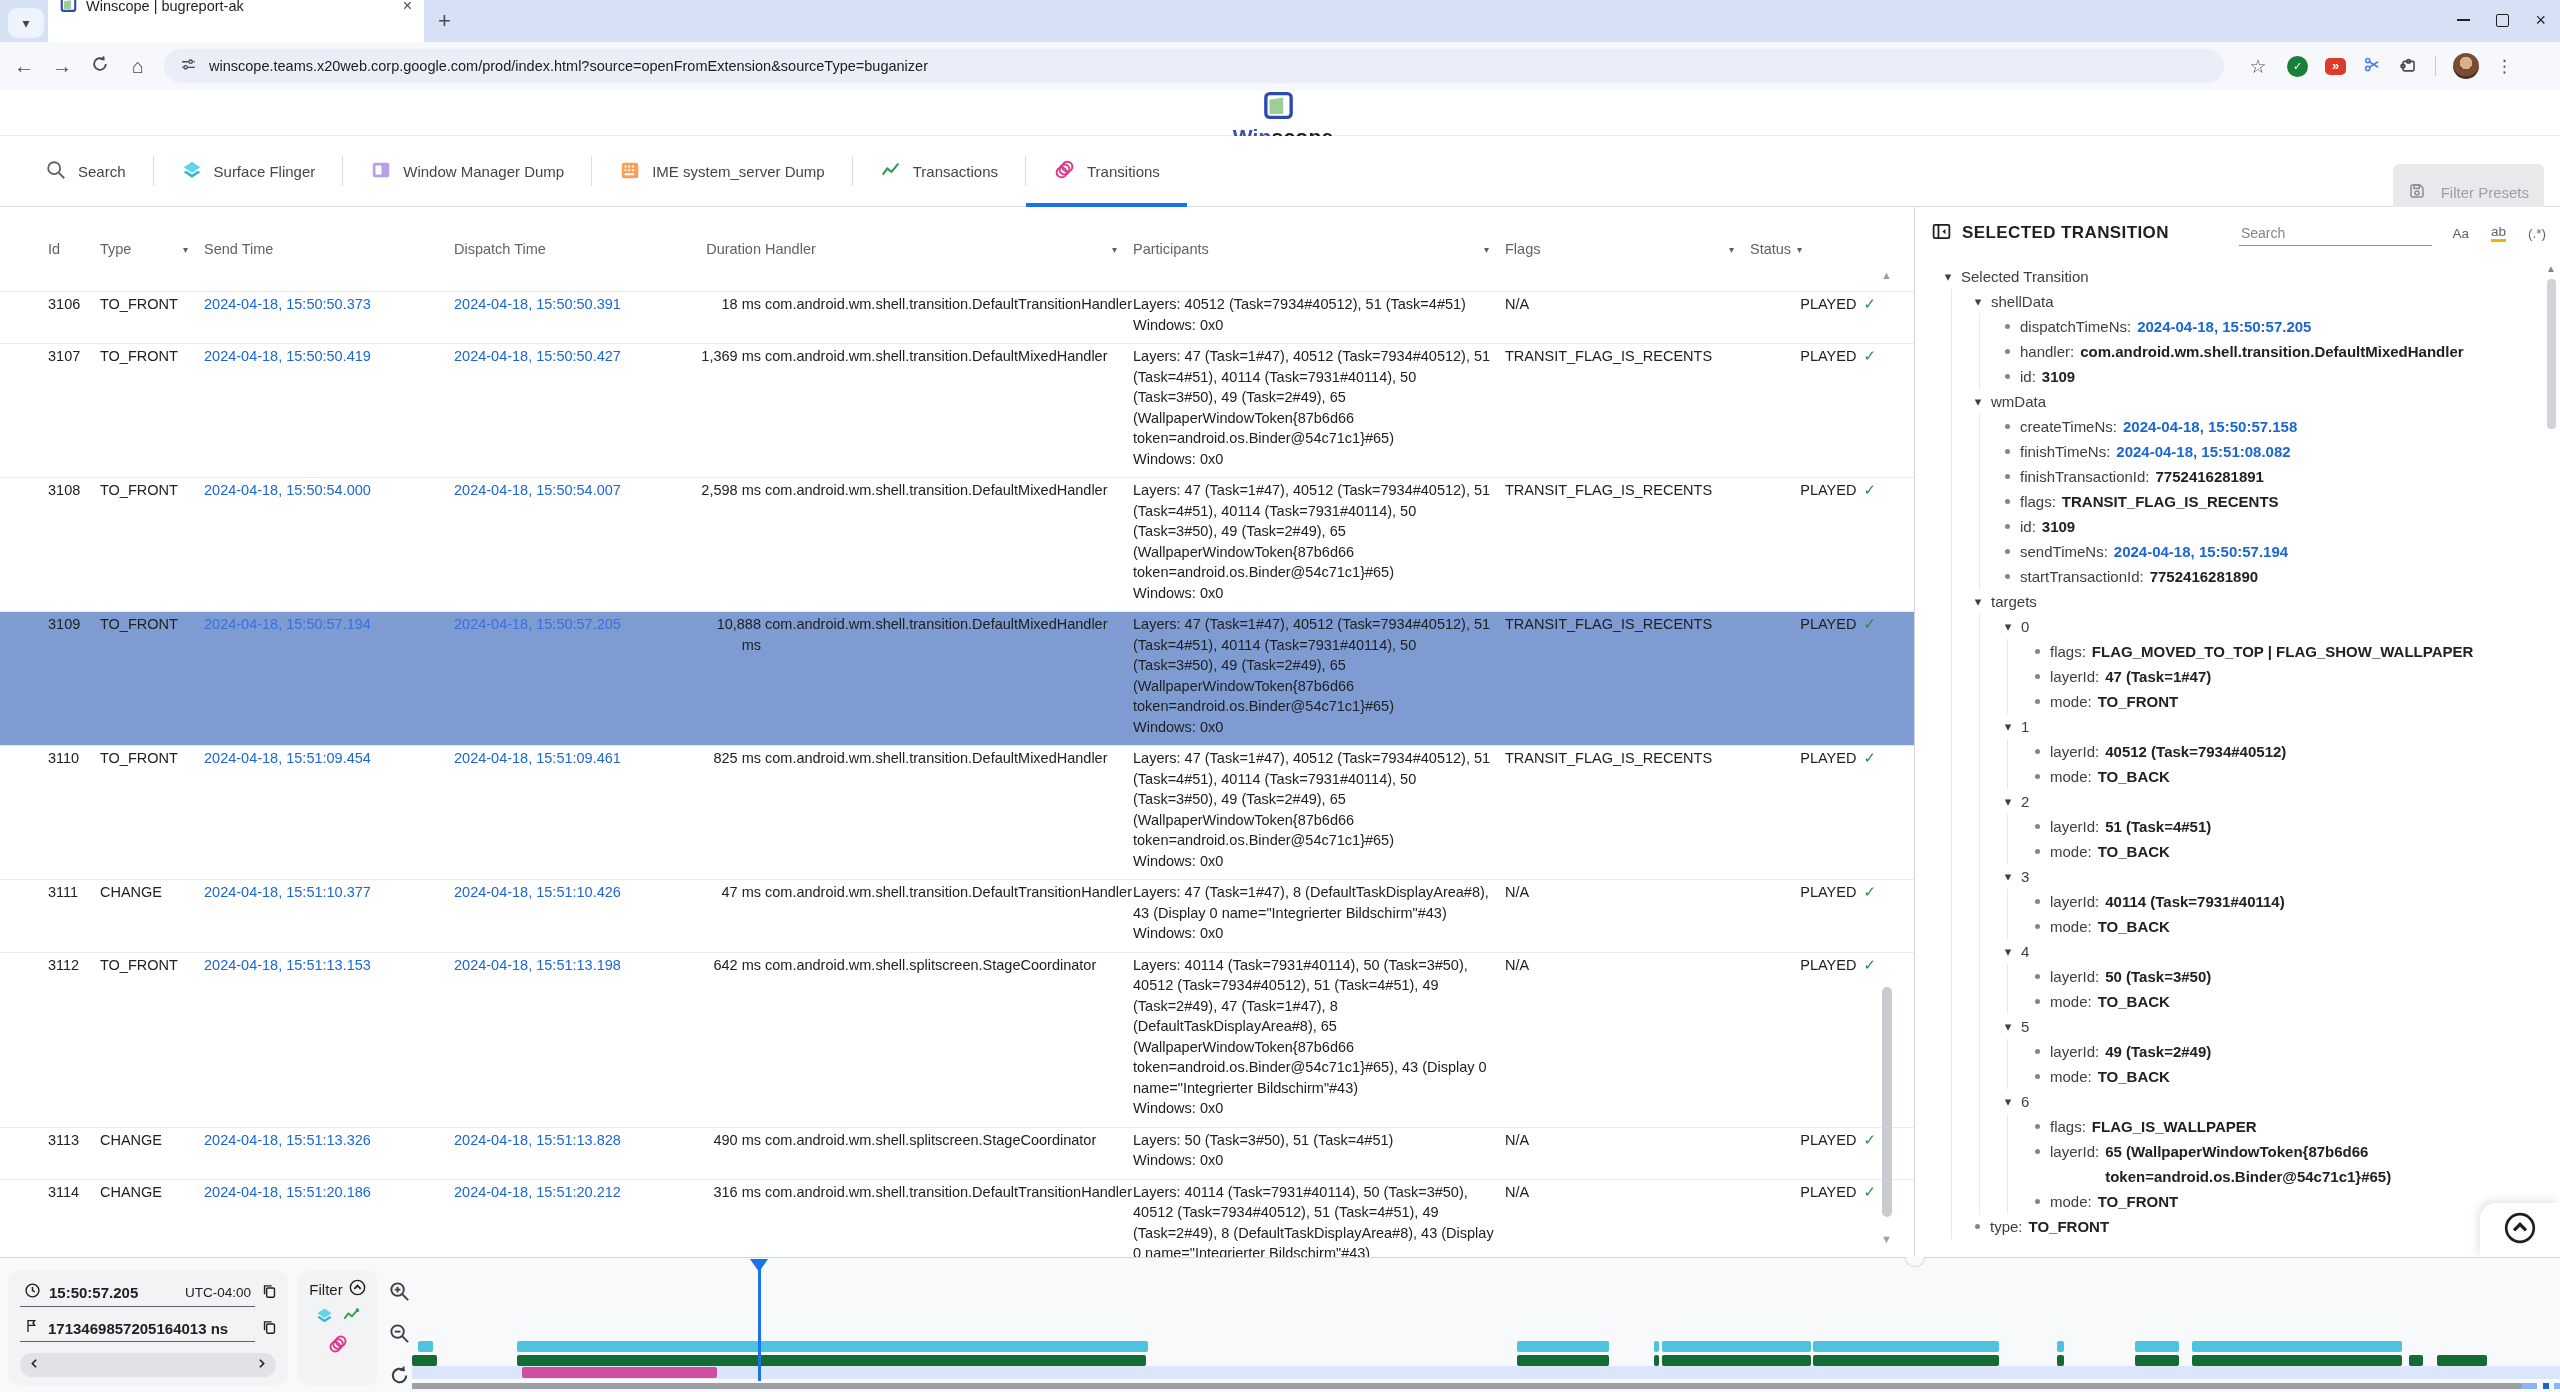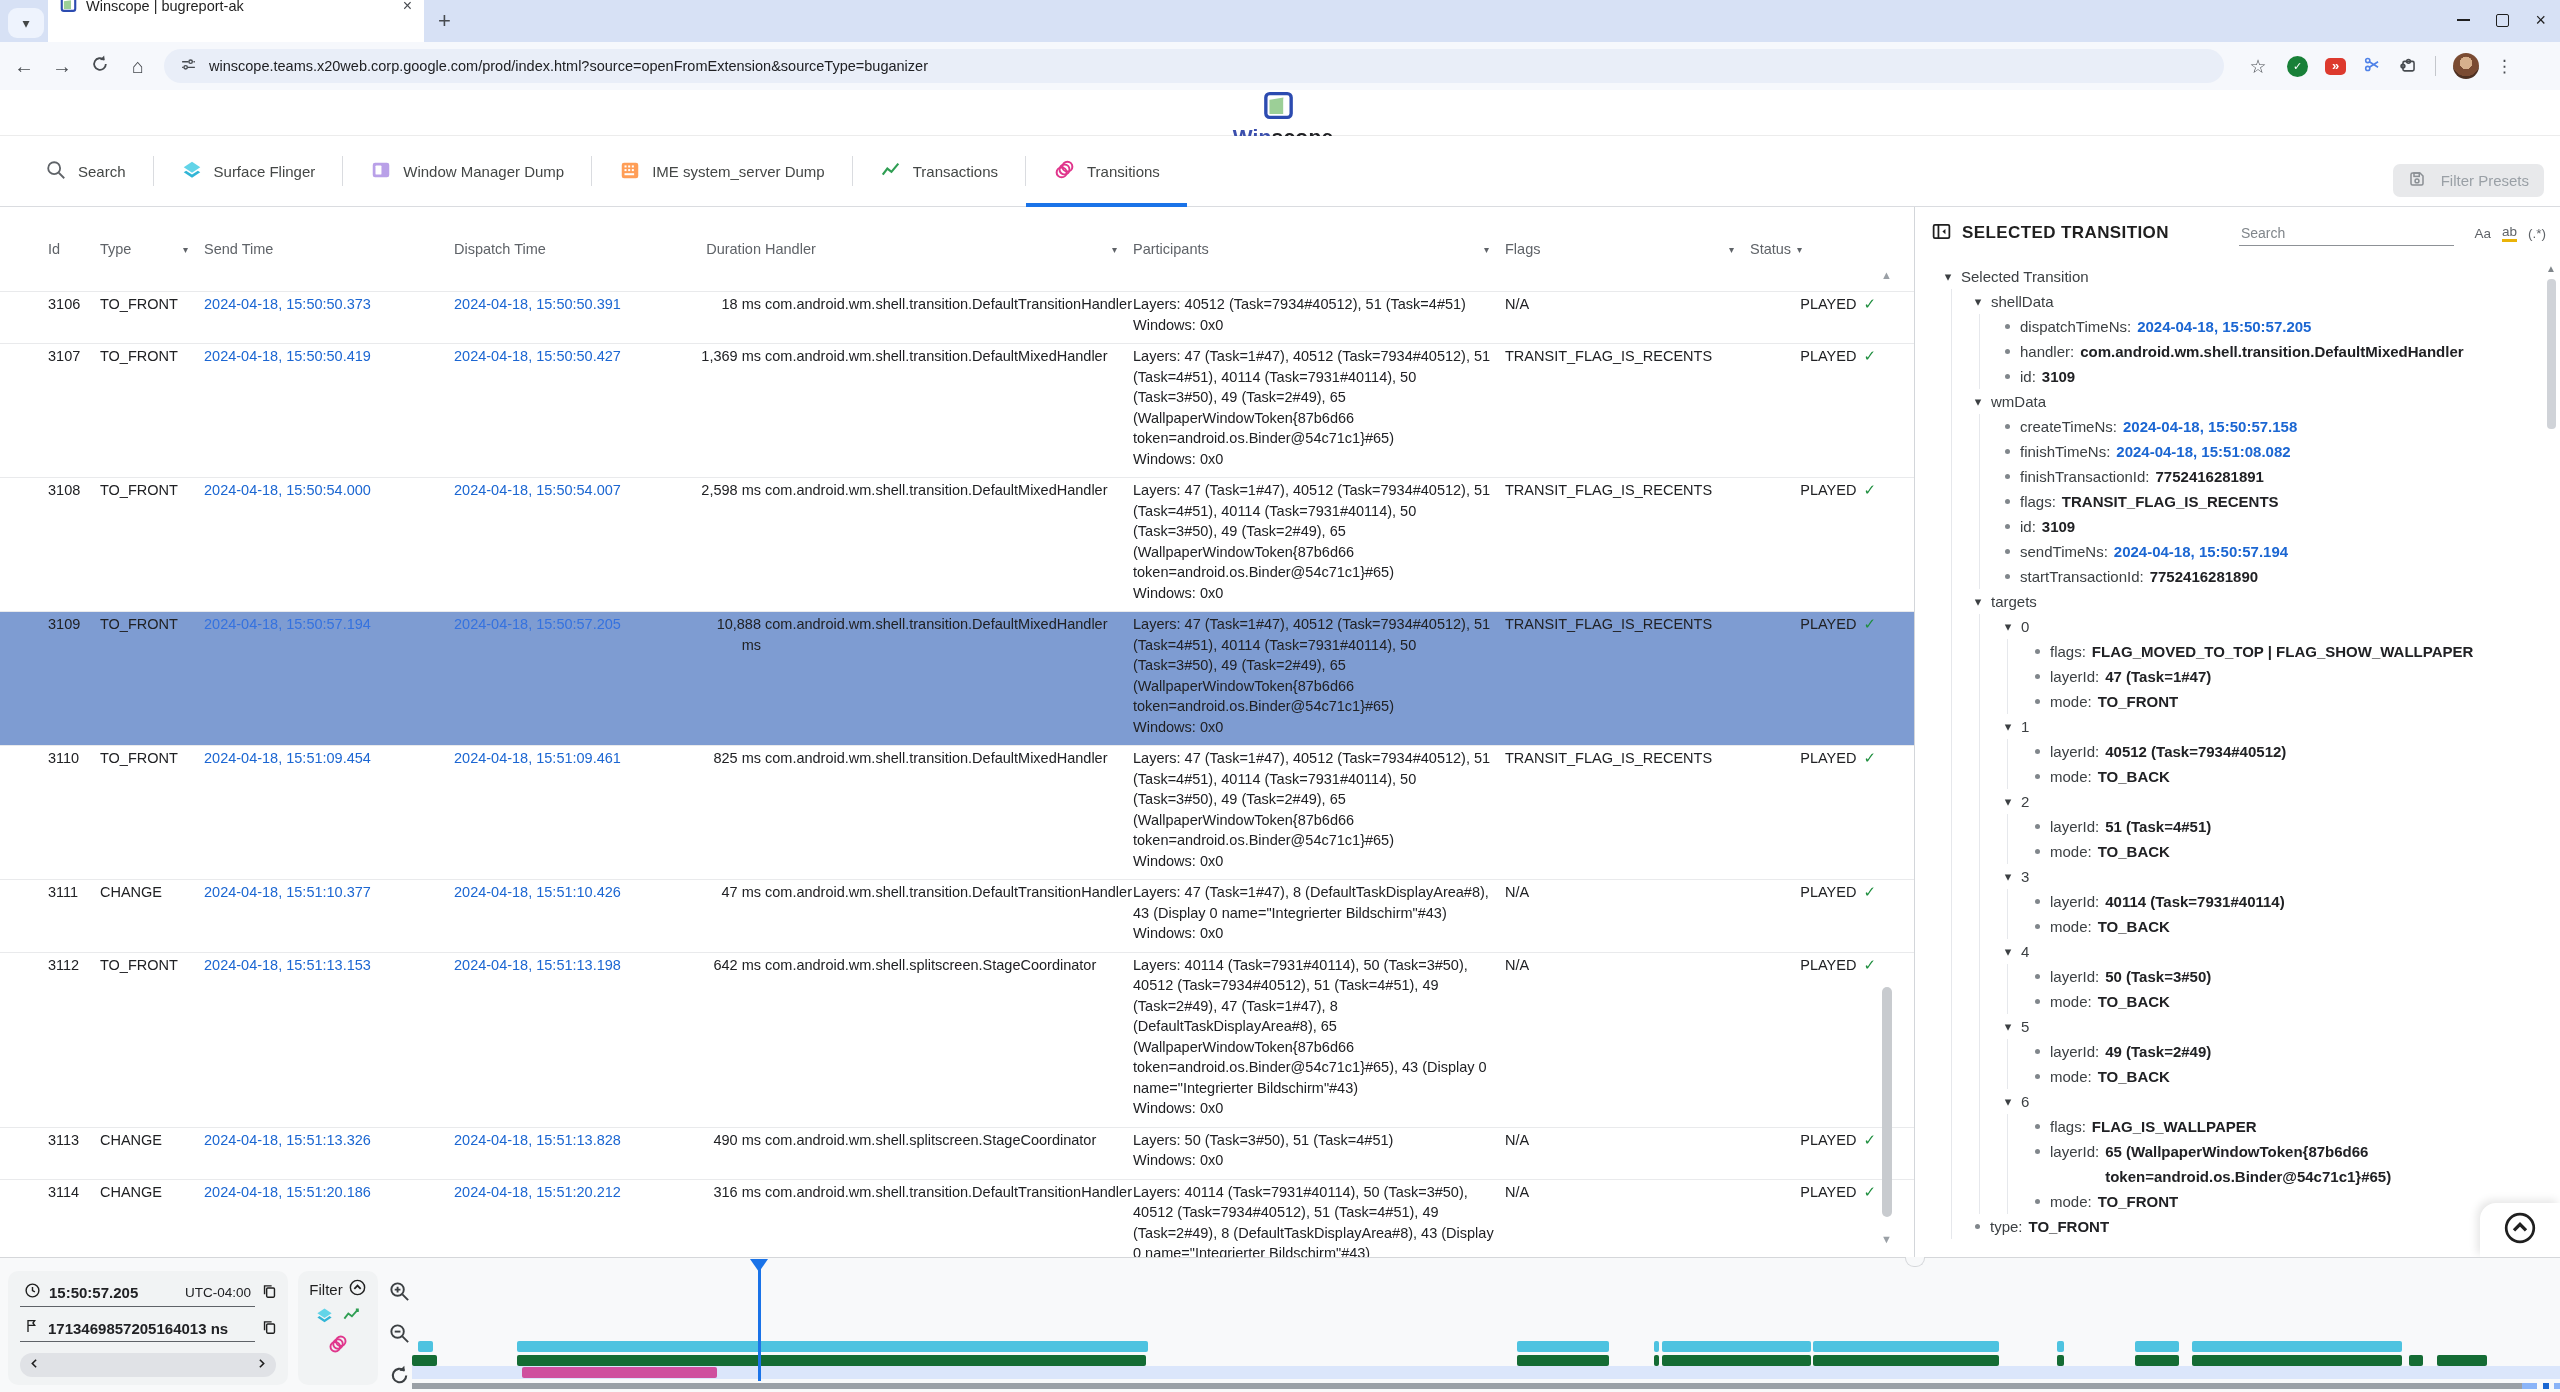--- a/index.html
+++ b/index.html
@@ -42,21 +42,21 @@
   .hdr-actions{display:flex;align-items:center;gap:22px;}
   .hdr-actions .act{display:flex;align-items:center;justify-content:center;width:24px;height:24px;}
   .hdr-vdiv{width:1px;height:22px;background:#d5d7da;}
   
   .tabbar{height:70px;background:#fff;border-bottom:1px solid #dadce0;display:flex;align-items:stretch;
     padding-left:18px;position:relative;}
   .vtab{display:flex;align-items:center;gap:11px;padding:0 27px;font-size:15px;color:#444746;position:relative;}
   .vtab.active::after{content:"";position:absolute;left:0;right:0;bottom:-1px;height:4px;background:#1a73e8;}
   .vtab-div{width:1px;background:#dadce0;margin:20px 0;}
   .filter-presets{position:absolute;right:16px;top:28px;height:33px;background:#e8e9eb;border-radius:7px;
-    color:#9aa0a6;font-size:15px;display:flex;align-items:center;gap:15px;padding:0 15px;}
+    color:#9aa0a6;font-size:15px;display:flex;align-items:center;gap:15px;padding:12px 15px;}
   
   .main{height:1050px;display:flex;position:relative;}
   .table-panel{width:1914px;position:relative;overflow:hidden;}
   .grid-row{display:grid;grid-template-columns:52px 104px 250px 186px 125px 368px 372px 245px 150px;
     padding-left:48px;}
   .thead{height:84px;align-items:center;}
   .th{font-size:14.5px;color:#5f6368;display:flex;align-items:center;}
   .th.filter{justify-content:space-between;padding-right:16px;}
   .th.right{justify-content:flex-end;padding-right:4px;}
   .th .dd{font-size:10px;color:#5f6368;margin-left:6px;}
@@ -71,21 +71,21 @@
   .chk{color:#1e8e3e;font-size:15px;}
   .tb-scrollthumb{position:absolute;right:22px;top:780px;width:10px;height:230px;background:#c8cbcf;border-radius:5px;}
   .tb-scrollarrow{position:absolute;right:22px;color:#9aa0a6;font-size:11px;}
   
   .side-panel{flex:1;border-left:1px solid #d3d6da;position:relative;overflow:hidden;background:#fff;}
   .sp-header{height:52px;display:flex;align-items:center;padding:0 14px 0 16px;gap:10px;}
   .sp-title{font-size:17px;font-weight:bold;letter-spacing:.4px;color:#1f1f1f;white-space:nowrap;}
   .sp-search{flex:1;margin:0 10px 0 60px;border:none;outline:none;border-bottom:1px solid #8d9196;
     background:transparent;font-size:14px;padding:4px 2px;color:#202124;min-width:0;}
   .sp-search::placeholder{color:#80868b;}
-  .sp-opts{display:flex;align-items:center;gap:11px;color:#5f6368;font-size:13.5px;white-space:nowrap;}
+  .sp-opts{display:flex;align-items:center;gap:22px;color:#5f6368;font-size:13.5px;white-space:nowrap;}
   .sp-opts .ul{border-bottom:3px solid #eab308;}
   .tree{padding-top:5px;height:992px;overflow:hidden;}
   .tree-row{display:flex;align-items:flex-start;min-height:25px;line-height:25px;font-size:15px;}
   .tr-marker{width:26px;flex:none;text-align:center;color:#3c4043;font-size:13px;}
   .tr-dot{width:5px;height:5px;border-radius:50%;background:#80868b;margin:10px 10px 0 10px;flex:none;}
   .tr-key{color:#3c4043;white-space:nowrap;}
   .tr-val{font-weight:bold;color:#202124;margin-left:6px;overflow-wrap:anywhere;}
   .tr-val.link{color:#1b66d2;}
   .sp-scrollarrow{position:absolute;right:4px;top:56px;color:#80868b;font-size:10px;}
   .sp-scrollthumb{position:absolute;right:4px;top:72px;width:9px;height:150px;background:#d0d3d8;border-radius:4px;}

